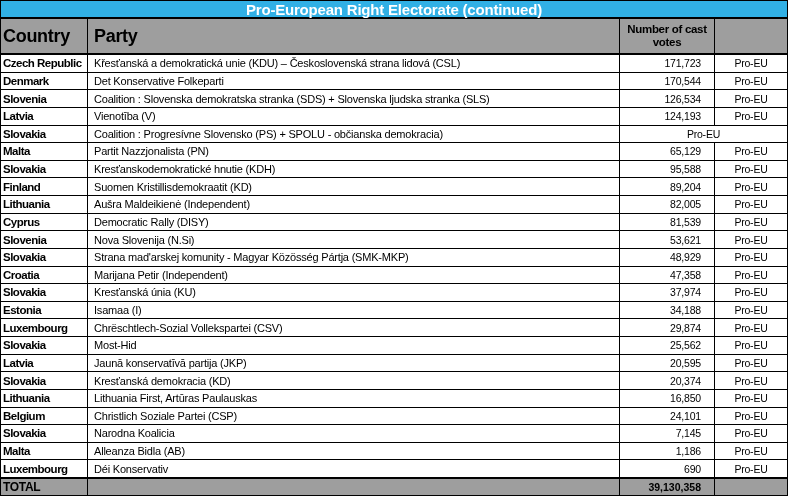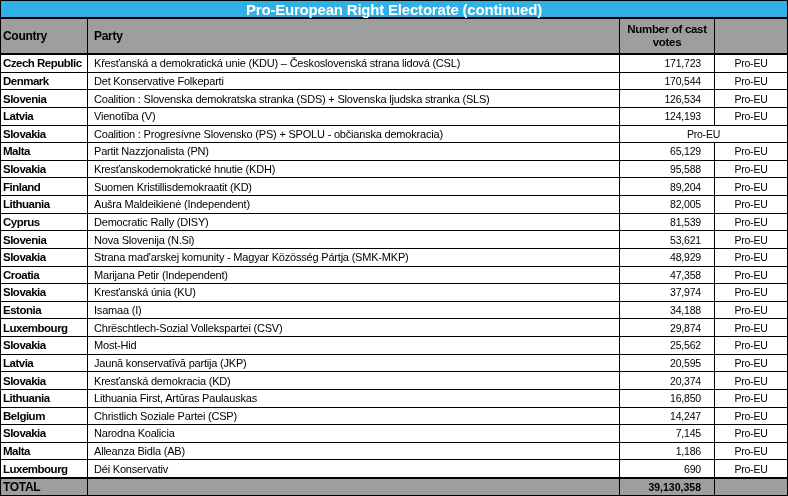--- a/index.html
+++ b/index.html
@@ -39,21 +39,21 @@
   .c-party   { width: 532px; flex: 0 0 532px; padding-left: 6px; }
   .c-votes   { width: 95px;  flex: 0 0 95px;  justify-content: flex-end; padding-right: 13px; }
   .c-stance  { width: 75px;  flex: 1 1 auto;  justify-content: center; }
 
   .header-row {
     flex: 0 0 36px;
     background: #9E9E9E;
     font-weight: bold;
     border-bottom: 2px solid #000;
   }
-  .header-row .c-country, .header-row .c-party { font-size: 12px; letter-spacing: -0.3px; }
+  .header-row .c-country, .header-row .c-party { font-size: 18px; letter-spacing: -0.3px; }
   .header-row .c-votes {
     justify-content: center;
     padding-right: 0;
     text-align: center;
     font-size: 11.5px;
     line-height: 1.15;
     white-space: normal;
     letter-spacing: -0.3px;
   }
 
@@ -225,21 +225,21 @@
   <div class="row data-row">
     <div class="cell c-country">Lithuania</div>
     <div class="cell c-party">Lithuania First, Artūras Paulauskas</div>
     <div class="cell c-votes">16,850</div>
     <div class="cell c-stance">Pro-EU</div>
   </div>
 
   <div class="row data-row">
     <div class="cell c-country">Belgium</div>
     <div class="cell c-party">Christlich Soziale Partei (CSP)</div>
-    <div class="cell c-votes">14,247</div>
+    <div class="cell c-votes">24,101</div>
     <div class="cell c-stance">Pro-EU</div>
   </div>
 
   <div class="row data-row">
     <div class="cell c-country">Slovakia</div>
     <div class="cell c-party">Narodna Koalicia</div>
     <div class="cell c-votes">7,145</div>
     <div class="cell c-stance">Pro-EU</div>
   </div>
 

